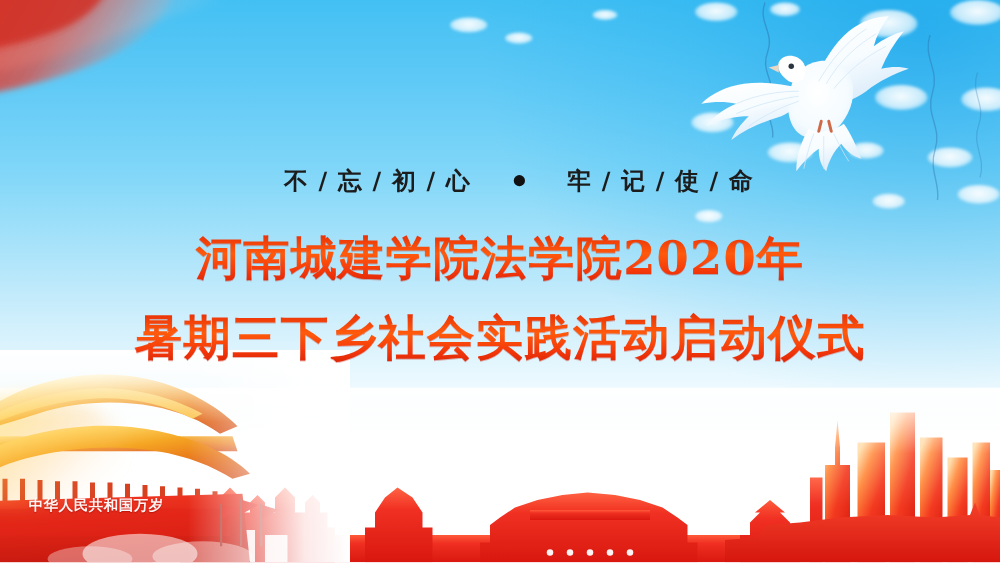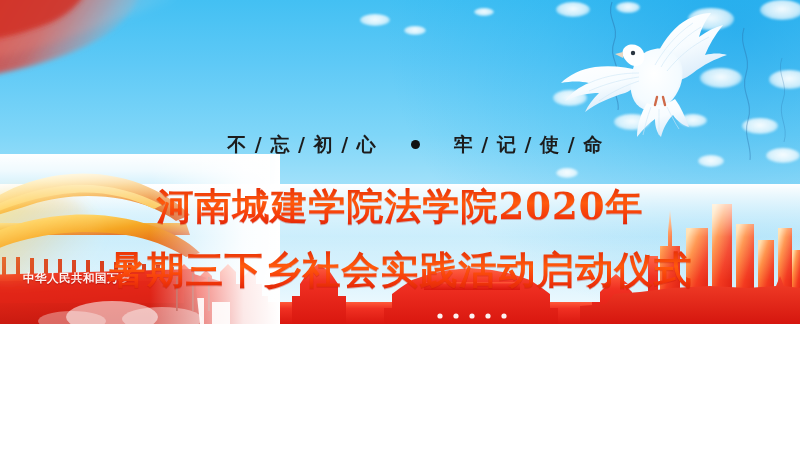--- a/index.html
+++ b/index.html
@@ -1,20 +1,20 @@
 <!DOCTYPE html>
 <html><head>
 <meta charset="utf-8">
 <style>
   html,body{margin:0;padding:0;background:#fff;}
   body{font-family:"DejaVu Sans","Liberation Sans",sans-serif;}
 
   #poster{
     position:relative;
-    width:800px;height:324px;
+    width:800px;height:450px;
     overflow:hidden;
     background:#ffffff;
   }
 
   
   .sky{
     position:absolute;left:0;top:0;width:800px;height:450px;
     background:linear-gradient(180deg,
        #43c0f3 0%,
        #5ec9f6 14%,

